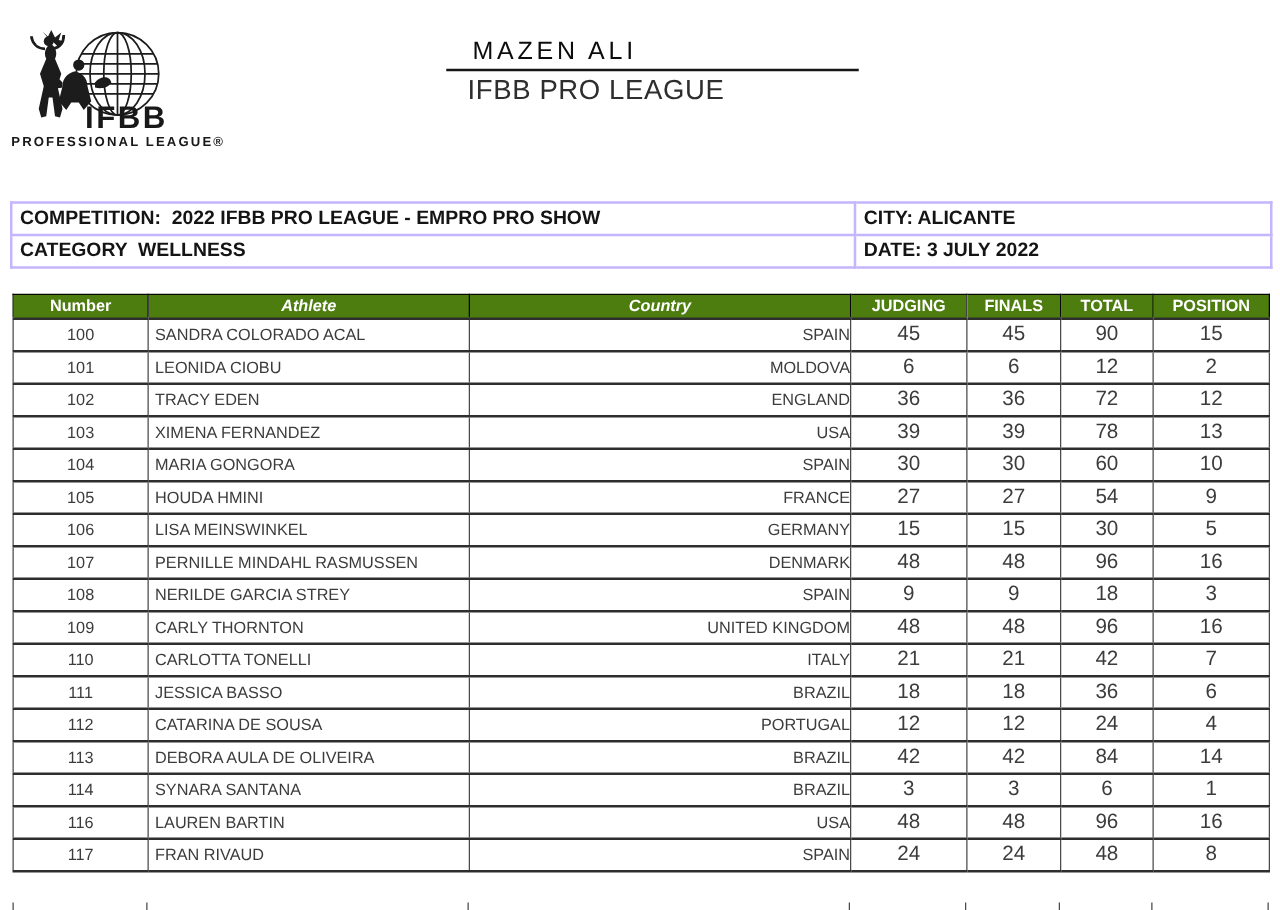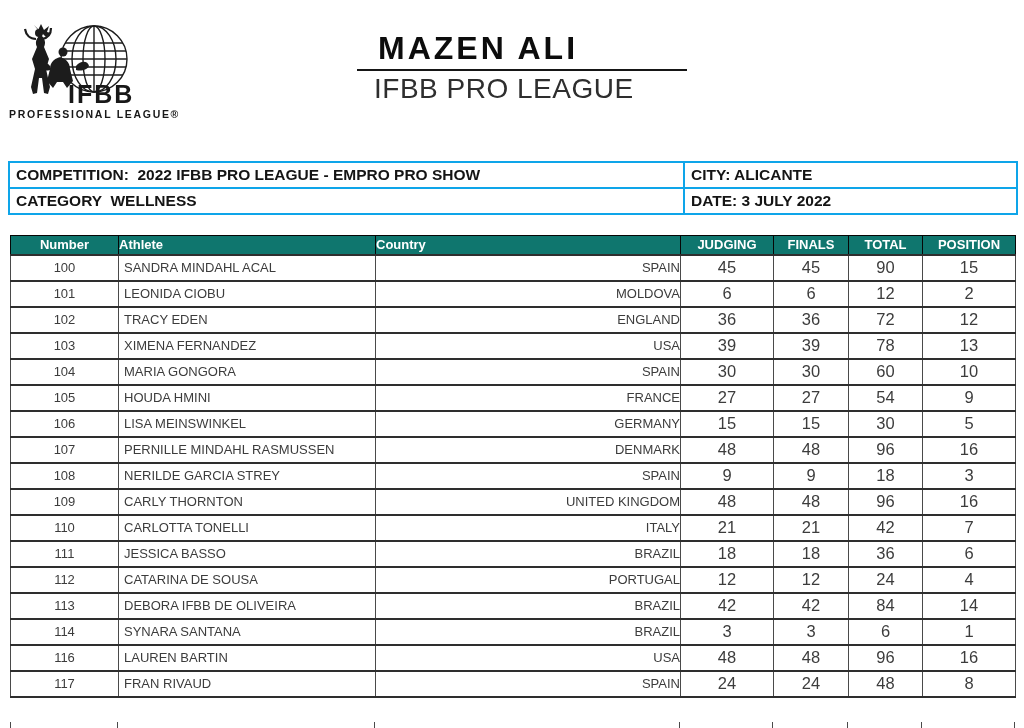--- a/index.html
+++ b/index.html
@@ -20,65 +20,65 @@
     color:#181818; line-height:1; white-space:nowrap;
   }
   .logo-tagline {
     position:absolute; left:1px; top:86px;
     font-size:10.5px; font-weight:700; letter-spacing:1.7px;
     color:#181818; white-space:nowrap;
   }
   
   .title-block { position:absolute; left:357px; top:30px; width:330px; }
   .doc-title {
-    font-size:32px; font-weight:700; letter-spacing:3px;
+    font-size:20px; font-weight:400; letter-spacing:3px;
     color:#0c0c0c; padding-left:21px; line-height:1.15; white-space:nowrap;
   }
   .title-rule { border-bottom:2px solid #161616; margin-top:2px; width:330px; }
   .doc-subtitle {
-    font-size:28px; color:#2e2e2e; letter-spacing:.5px;
+    font-size:22px; color:#2e2e2e; letter-spacing:.5px;
     padding-left:17px; margin-top:2px; white-space:nowrap;
   }
   
   .info-table {
     position:absolute; left:8px; top:161px; width:1010px;
     border-collapse:collapse; table-layout:fixed;
   }
   .info-table td {
-    border:2px solid #0ea5e9; height:26px;
+    border:2px solid #c4b5fd; height:26px;
     font-weight:700; font-size:15.5px; color:#141414;
     padding:0 0 0 6px; white-space:pre; vertical-align:middle;
     overflow:hidden;
   }
   .info-left { width:675px; }
   
   .results-table {
     position:absolute; left:10px; top:235px; width:1005px;
     border-collapse:collapse; table-layout:fixed;
   }
   .results-table th {
-    background:#0f766e; color:#ffffff;
+    background:#4d7c0f; color:#ffffff;
     font-size:13px; font-weight:700; height:19px;
     vertical-align:middle; border:1px solid #060606;
     text-align:center; overflow:hidden; white-space:nowrap;
   }
   .results-table td {
     height:26px; vertical-align:middle;
     border-left:1px solid #4a4a4a; border-right:1px solid #4a4a4a;
     border-top:2px solid #2e2e2e; border-bottom:2px solid #2e2e2e;
     color:#3c3c3c; overflow:hidden; white-space:nowrap;
   }
   .c0 { width:108px; text-align:center; font-size:13px; }
   .c1 { width:257px; text-align:left; padding-left:5px; font-size:13px; }
   .c2 { width:305px; text-align:right; padding-left:5px; font-size:13px; }
   .c3 { width:93px; text-align:center; font-size:16.5px; }
   .c4 { width:75px; text-align:center; font-size:16.5px; }
   .c5 { width:74px; text-align:center; font-size:16.5px; }
   .c6 { width:93px; text-align:center; font-size:16.5px; }
-  th.c1, th.c2 { text-align:left; padding-left:0; }
+  th.c1, th.c2 { text-align:center; padding-left:0;font-style:italic; }
   
   .row-stub { position:absolute; left:10px; top:722px; width:1005px; height:6px; display:flex; }
   .row-stub div { height:100%; border-right:1px solid #4a4a4a; }
   .row-stub div:first-child { border-left:1px solid #4a4a4a; }
 </style>
 </head>
 <body>
 
 <div>
 
@@ -147,21 +147,21 @@
           <th class="c2">Country</th>
           <th class="c3">JUDGING</th>
           <th class="c4">FINALS</th>
           <th class="c5">TOTAL</th>
           <th class="c6">POSITION</th>
         </tr>
     </thead>
     <tbody>
         <tr>
           <td class="c0">100</td>
-          <td class="c1">SANDRA MINDAHL ACAL</td>
+          <td class="c1">SANDRA COLORADO ACAL</td>
           <td class="c2">SPAIN</td>
           <td class="c3">45</td>
           <td class="c4">45</td>
           <td class="c5">90</td>
           <td class="c6">15</td>
         </tr>
         <tr>
           <td class="c0">101</td>
           <td class="c1">LEONIDA CIOBU</td>
           <td class="c2">MOLDOVA</td>
@@ -264,21 +264,21 @@
           <td class="c0">112</td>
           <td class="c1">CATARINA DE SOUSA</td>
           <td class="c2">PORTUGAL</td>
           <td class="c3">12</td>
           <td class="c4">12</td>
           <td class="c5">24</td>
           <td class="c6">4</td>
         </tr>
         <tr>
           <td class="c0">113</td>
-          <td class="c1">DEBORA IFBB DE OLIVEIRA</td>
+          <td class="c1">DEBORA AULA DE OLIVEIRA</td>
           <td class="c2">BRAZIL</td>
           <td class="c3">42</td>
           <td class="c4">42</td>
           <td class="c5">84</td>
           <td class="c6">14</td>
         </tr>
         <tr>
           <td class="c0">114</td>
           <td class="c1">SYNARA SANTANA</td>
           <td class="c2">BRAZIL</td>

